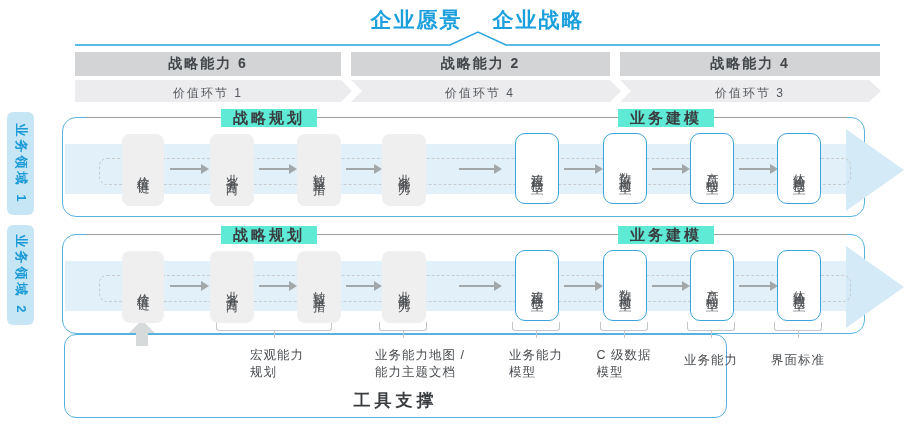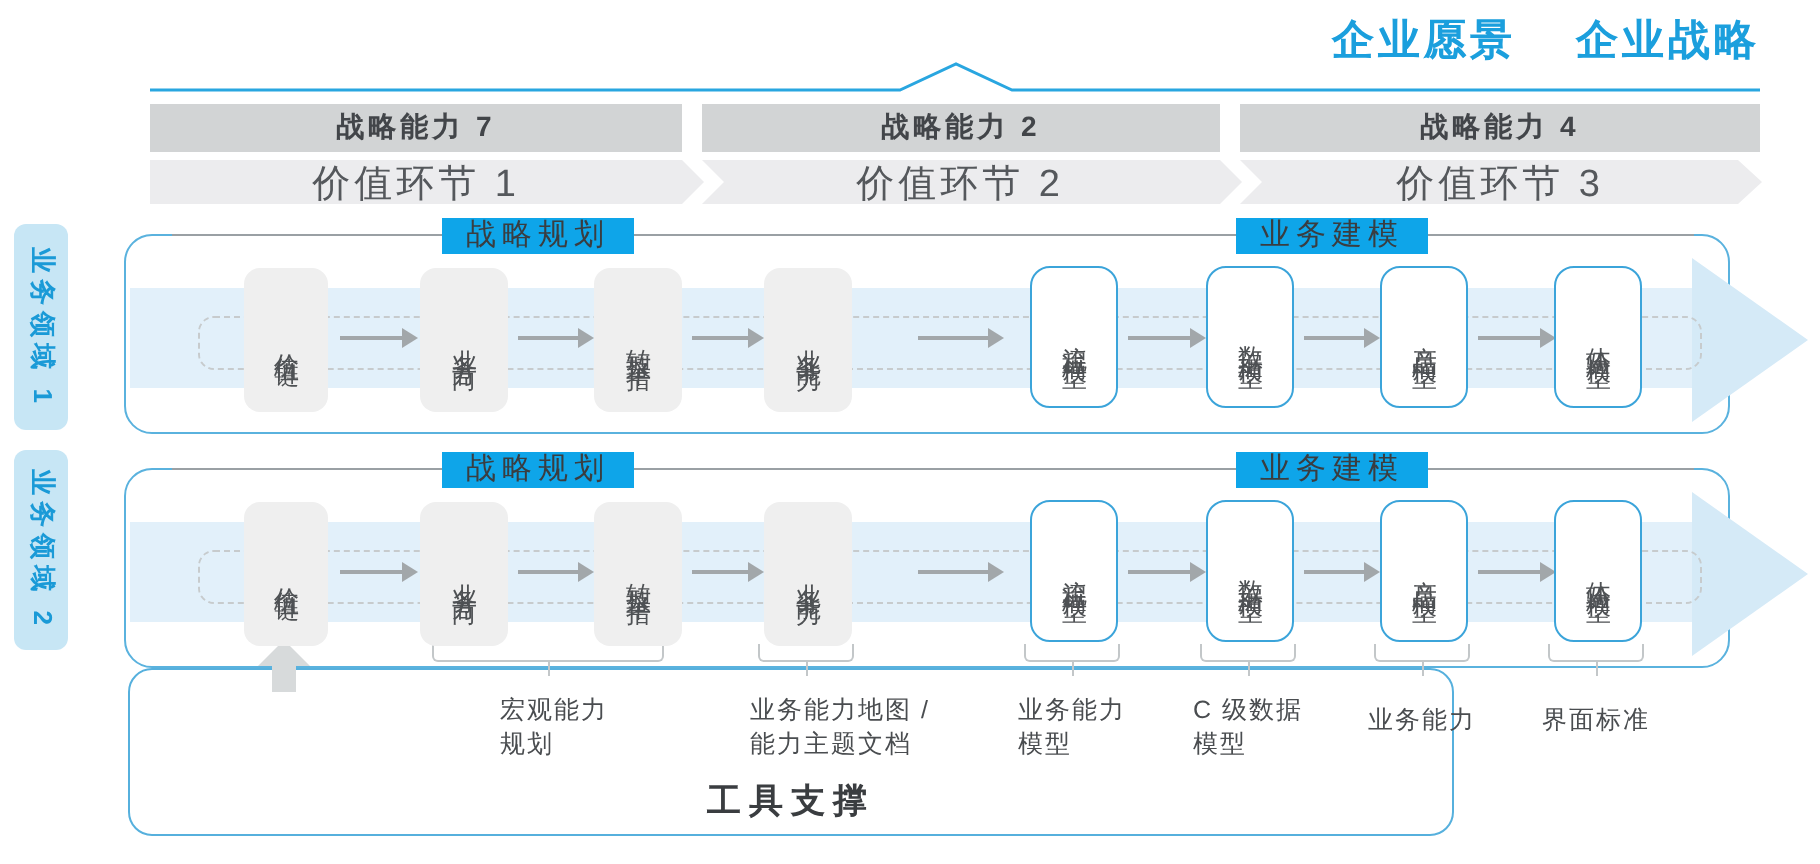--- a/index.html
+++ b/index.html
@@ -1,48 +1,48 @@
 <!DOCTYPE html>
 <html><head>
 <meta charset="utf-8">
 <style>
   * { margin:0; padding:0; box-sizing:border-box; }
   html,body { background:#fff; }
   body { font-family:"Liberation Sans","DejaVu Sans",sans-serif; }
   .canvas { position:relative; width:910px; height:432px; background:#fff; overflow:hidden; }
 
   
-  .title-row { position:absolute; left:75px; top:6px; width:805px; display:flex; justify-content:flex-end; gap:30px; }
+  .title-row { position:absolute; left:75px; top:6px; width:805px; display:flex; justify-content:center; gap:30px; }
   .title-row span { font-size:21px; font-weight:bold; color:#1b9fdd; letter-spacing:2px; }
   .vision-line { position:absolute; left:75px; top:30px; }
 
   
   .cap-band { position:absolute; top:52px; height:24px; background:#d2d4d5; display:flex; align-items:center; justify-content:center; font-size:14px; font-weight:600; color:#424549; letter-spacing:2px; }
   .cap-1 { left:75px;  width:266px; }
   .cap-2 { left:351px; width:259px; }
   .cap-3 { left:620px; width:260px; }
   .value-band-svg { position:absolute; left:75px; top:80px; }
-  .vlink-label { position:absolute; top:82px; height:22px; line-height:22px; text-align:center; font-size:19px; color:#55585c; letter-spacing:2px; transform:translateX(-50%); }
+  .vlink-label { position:absolute; top:82px; height:22px; line-height:22px; text-align:center; font-size:12px; color:#55585c; letter-spacing:2px; transform:translateX(-50%); }
 
   
   .domain-tag { position:absolute; left:7px; width:27px; background:#c7e6f5; border-radius:6px; }
   .domain-tag span { position:absolute; left:50%; top:50%; transform:translate(-50%,-50%) rotate(90deg); white-space:nowrap; font-size:13px; font-weight:bold; color:#1a9ad7; letter-spacing:3px; }
   .domain-1 { top:112px; height:103px; }
   .domain-2 { top:225px; height:100px; }
 
   
   .flow-row { position:absolute; left:62px; width:803px; height:100px; border:1.5px solid #5ab2de; border-radius:14px; background:#fff; }
   .row-1 { top:117px; }
   .row-2 { top:234px; }
   .band { position:absolute; left:2px; top:26px; width:782px; height:50px; background:#e2f0fa; z-index:0; }
   .band-arrowhead { position:absolute; left:783px; top:11px; width:0; height:0; border-top:41px solid transparent; border-bottom:41px solid transparent; border-left:58px solid #d5eaf7; z-index:0; }
   .dashed-path { position:absolute; left:36px; top:40px; width:752px; height:27px; border:1px dashed #c7cbcd; border-radius:8px; z-index:1; }
   .hdr-strip { position:absolute; left:23px; right:17px; top:-9px; height:18px; background:#fff; z-index:3; }
   .hdr-strip::before { content:""; position:absolute; left:0; right:0; top:8px; height:1px; background:#9aa0a4; }
-  .hdr-label { position:absolute; top:-9px; height:18px; line-height:18px; transform:translateX(-50%); background:#0ea5e9; padding:0 12px; font-size:15px; font-weight:normal; color:#3a3d40; letter-spacing:3px; z-index:4; }
+  .hdr-label { position:absolute; top:-9px; height:18px; line-height:18px; transform:translateX(-50%); background:#5eead4; padding:0 12px; font-size:15px; font-weight:bold; color:#3a3d40; letter-spacing:3px; z-index:4; }
   .hdr-plan { left:206px; } .hdr-model { left:603px; }
   .node { position:absolute; display:flex; align-items:center; justify-content:center; z-index:2; }
   .node span { writing-mode:vertical-rl; text-orientation:upright; font-size:12.5px; color:#4e5154; letter-spacing:3px; line-height:1; }
   .node-gray { top:16px; height:72px; background:#efefef; border-radius:8px; }
   .node-blue { top:15px; height:71px; background:#fff; border:1.8px solid #3ba4da; border-radius:10px; }
   .n-1 { left:59px;  width:42px; } .n-2 { left:147px; width:44px; }
   .n-3 { left:234px; width:44px; } .n-4 { left:319px; width:44px; }
   .n-5 { left:452px; width:44px; } .n-6 { left:540px; width:44px; }
   .n-7 { left:627px; width:44px; } .n-8 { left:714px; width:44px; }
   .flow-arrow { position:absolute; top:50px; height:2px; background:#a2a7aa; z-index:2; }
@@ -78,36 +78,36 @@
 
   <div class="title-row">
     <span>企业愿景</span>
     <span>企业战略</span>
   </div>
   <svg class="vision-line" width="806" height="16">
     <polyline points="0,15 375,15 403,2 431,15 805,15" fill="none" stroke="#29a6e0" stroke-width="1.5"></polyline>
   </svg>
 
   <div class="cap-band cap-1">
-      <span>战略能力 7</span>
+      <span>战略能力 6</span>
     </div>
   <div class="cap-band cap-2">
       <span>战略能力 2</span>
     </div>
   <div class="cap-band cap-3">
       <span>战略能力 4</span>
     </div>
 
   <svg class="value-band-svg" width="806" height="22">
     <polygon points="0,0 266,0 277,11 266,22 0,22" fill="#ececee"></polygon>
     <polygon points="276,0 535,0 546,11 535,22 276,22 287,11" fill="#ececee"></polygon>
     <polygon points="545,0 794,0 806,11 794,22 545,22 556,11" fill="#ececee"></polygon>
   </svg>
   <div class="vlink-label" style="left:208px;">价值环节 1</div>
-  <div class="vlink-label" style="left:480px;">价值环节 2</div>
+  <div class="vlink-label" style="left:480px;">价值环节 4</div>
   <div class="vlink-label" style="left:750px;">价值环节 3</div>
 
   <div class="domain-tag domain-1">
       <span>业务领域 1</span>
     </div>
   <div class="domain-tag domain-2">
       <span>业务领域 2</span>
     </div>
 
   <div class="flow-row row-1">

